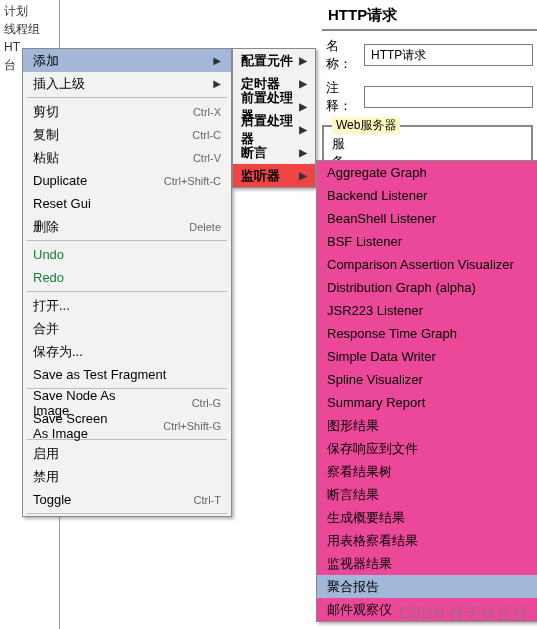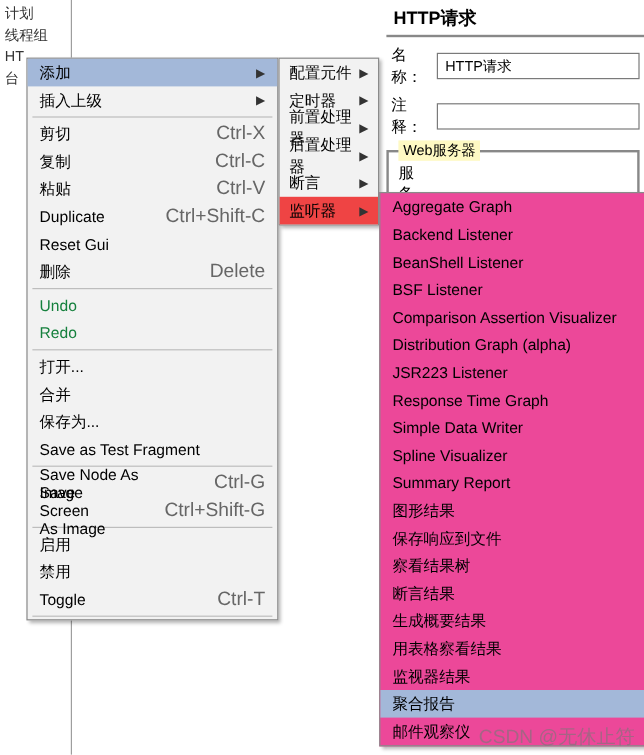--- a/index.html
+++ b/index.html
@@ -14,27 +14,27 @@
   .form-label { width: 44px; font-size: 13px; }
   .form-input { flex: 1; border: 1px solid #7a7a7a; height: 22px; padding: 2px 6px; background: #fff; font-size: 12px; }
   .fieldset { border: 2px solid #888; margin: 10px 4px 0 12px; padding: 6px 8px; position: relative; }
   .legend { position: absolute; top: -10px; left: 8px; background: #fef9c3; padding: 0 4px; font-size: 12px; }
 
   
   .menu1 { position: absolute; top: 48px; left: 22px; width: 210px; background: #f2f2f2; border: 1px solid #8a8a8a; box-shadow: 2px 2px 3px rgba(0,0,0,.3); }
   .menu1 .mi { display: flex; align-items: center; height: 23px; padding: 0 10px; font-size: 13px; cursor: default; gap: 48px; }
   .menu1 .mi.highlight { background: #a3b8d9; }
   .menu1 .mi .lbl { flex: 1; }
-  .menu1 .mi .shortcut { color: #666; font-size: 16px; }
+  .menu1 .mi .shortcut { color: #666; font-size: 11px; }
   .menu1 .mi .arrow { color: #333; font-size: 10px; margin-left: 6px; }
   .menu1 .mi.disabled .lbl { color: #15803d; }
   .menu1 .sep { height: 1px; background: #bdbdbd; margin: 2px 4px; }
 
   
-  .menu2 { position: absolute; top: 48px; left: 232px; width: 84px; background: #f2f2f2; border: 1px solid #8a8a8a; box-shadow: 2px 2px 3px rgba(0,0,0,.3); }
+  .menu2 { position: absolute; top: 48px; left: 232px; width: 84px; background: #f2f2f2; border: 1px solid #8a8a8a; box-shadow: 2px 2px 3px rgba(0,0,0,.3); font-weight: bold; }
   .menu2 .mi { display: flex; align-items: center; height: 23px; padding: 0 8px; font-size: 13px; cursor: default; }
   .menu2 .mi .lbl { flex: 1; }
   .menu2 .mi .arrow { color: #333; font-size: 10px; }
   .menu2 .mi.highlight { background: #ef4444; }
 
   
   .menu3 { position: absolute; top: 160px; left: 316px; width: 232px; background: #ec4899; border: 1px solid #8a8a8a; box-shadow: 2px 2px 3px rgba(0,0,0,.3); max-height: 470px; }
   .menu3 .mi { display: flex; align-items: center; height: 23px; padding: 0 10px; font-size: 13px; cursor: default; white-space: nowrap; }
   .menu3 .mi.highlight { background: #a3b8d9; }
 

